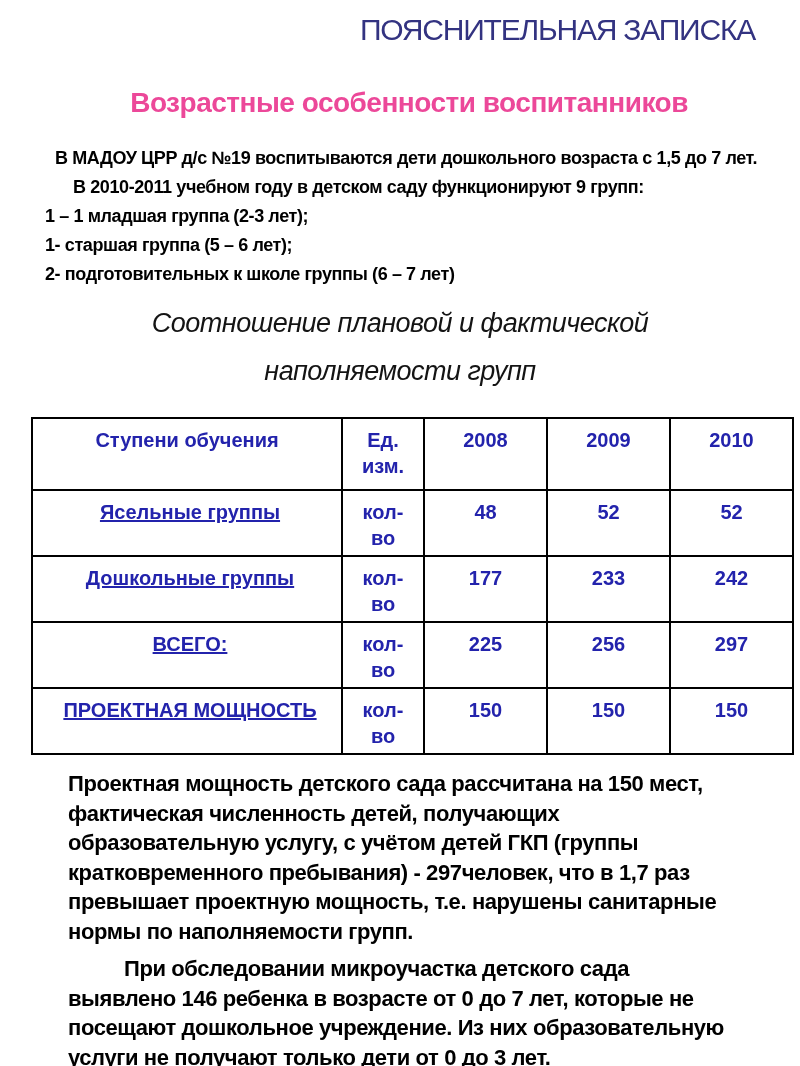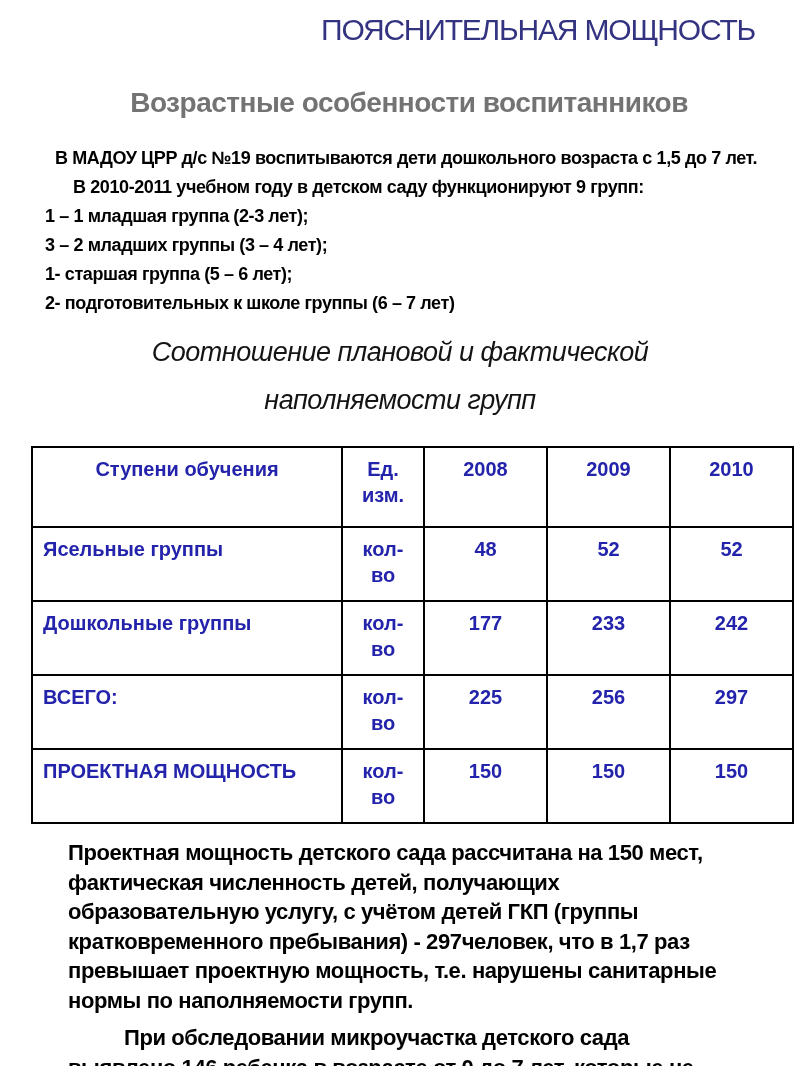--- a/index.html
+++ b/index.html
@@ -16,21 +16,21 @@
     text-align:right;
     color:#333381;
     font-size:30px;
     font-weight:400;
     letter-spacing:-1.2px;
     line-height:32px;
   }
   .page-subtitle{
     margin:42px 0 0 18px;
     text-align:center;
-    color:#737373;
+    color:#ec4899;
     font-size:28px;
     font-weight:700;
     letter-spacing:-0.5px;
     line-height:30px;
   }
 
   .intro{
     margin:26px 38px 4px 45px;
     font-size:18px;
     font-weight:700;
@@ -61,56 +61,55 @@
     border-collapse:collapse;
     table-layout:fixed;
   }
   .data-table th,.data-table td{
     border:2px solid #000;
     color:#2323AC;
     font-weight:700;
     font-size:20px;
     line-height:26px;
     vertical-align:top;
-    padding:8px 4px 12px 4px;
+    padding:8px 4px 4px 4px;
     text-align:center;
   }
   .data-table thead th{height:58px;}
   .data-table tbody td{height:42px;}
   .col-label{width:300px;}
   .col-unit{width:72px;}
   .col-year{width:113px;}
-  td.label-cell{text-align:left;padding-left:10px;}
+  td.label-cell{text-align:center;padding-left:10px;text-decoration:underline;}
   .unit-cell,.unit-head{white-space:pre-line;}
 
   .closing{
     margin:14px 52px 0 60px;
     font-size:22px;
     font-weight:700;
     line-height:29.5px;
     letter-spacing:-0.4px;
   }
   .closing p{margin:8px;}
   .closing .cp2{text-indent:56px;}
 </style>
 </head>
 <body>
 
 <div class="slide">
 
-  <h1 class="page-title">ПОЯСНИТЕЛЬНАЯ МОЩНОСТЬ</h1>
+  <h1 class="page-title">ПОЯСНИТЕЛЬНАЯ ЗАПИСКА</h1>
 
   <h2 class="page-subtitle">Возрастные особенности воспитанников</h2>
 
   <div class="intro">
     <p class="p1">В МАДОУ ЦРР д/с №19 воспитываются дети дошкольного возраста с 1,5 до 7 лет.</p>
     <p class="p2">В 2010-2011 учебном году в детском саду функционируют 9 групп:</p>
     <ul class="group-list">
       <li>1 – 1 младшая группа (2-3 лет);</li>
-      <li>3 – 2 младших группы (3 – 4 лет);</li>
       <li>1- старшая группа (5 – 6 лет);</li>
       <li>2- подготовительных к школе группы (6 – 7 лет)</li>
     </ul>
   </div>
 
   <div class="section-heading">Соотношение плановой и фактической
 наполняемости групп</div>
 
   <table class="data-table">
     <thead>

